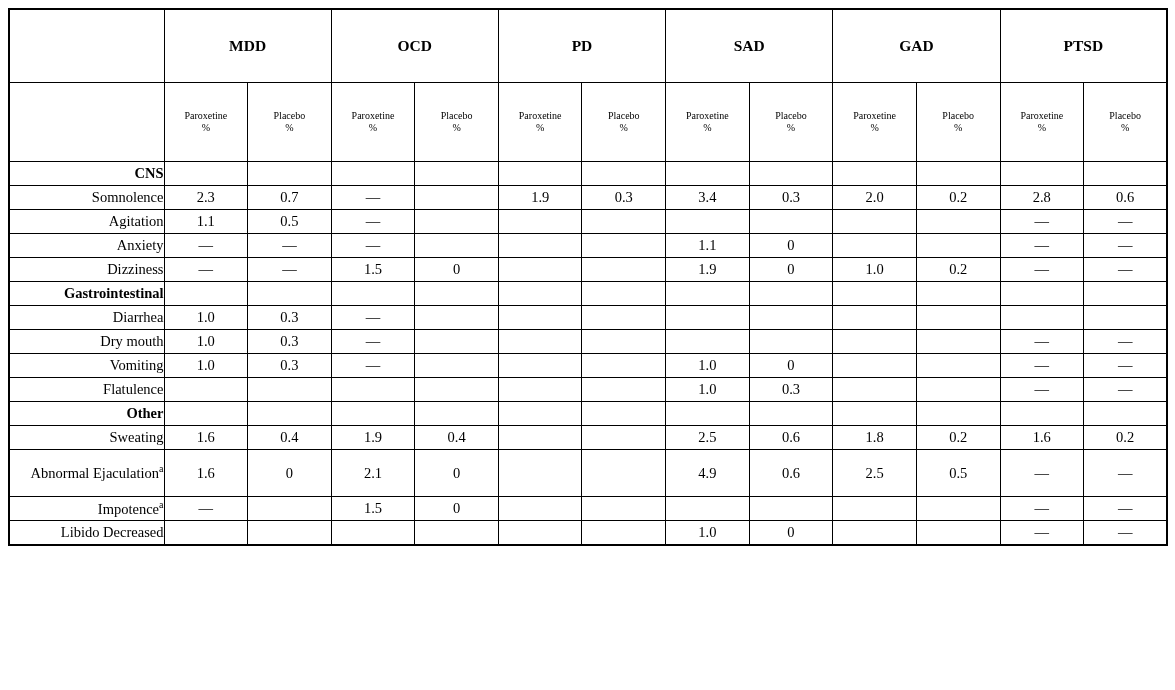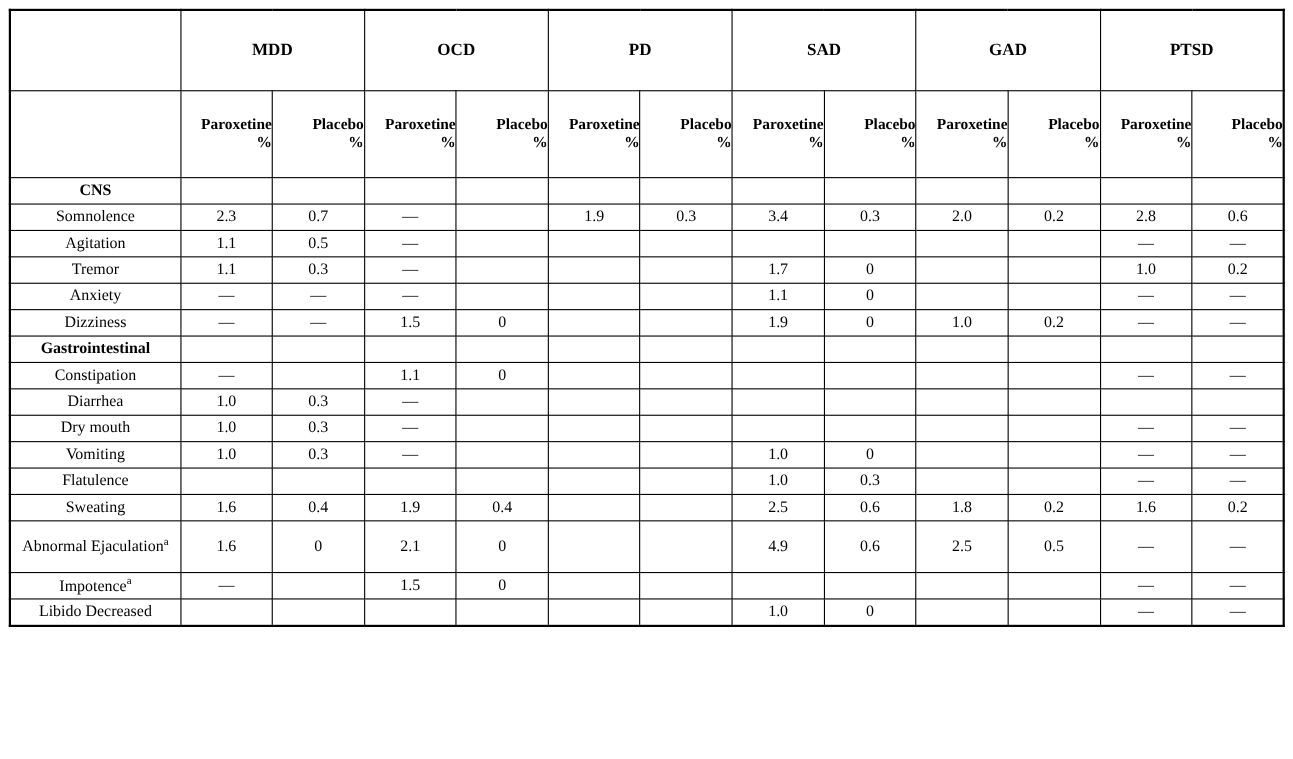--- a/index.html
+++ b/index.html
@@ -36,29 +36,29 @@
     border: 2px solid #000000;
   }
   .grp-head {
     text-align: center;
     font-weight: bold;
     height: 72px;
     font-size: 15.5px;
     border-bottom: 1px solid #000000;
   }
   .sub-head {
-    text-align: right;
-    font-weight: bold;
+    text-align: center;
+    font-weight: normal;
     height: 78px;
-    font-size: 14px;
+    font-size: 10px;
     line-height: 1.25;
     padding: 0 1px;
   }
   .row-label {
-    text-align: center;
+    text-align: right;
     padding-left: 3px;
     height: 23px;
     white-space: nowrap;
     font-size: 14.5px;
   }
   .row-label.section {
     font-weight: bold;
   }
   .val {
     text-align: center;
@@ -166,95 +166,65 @@
           <td class="val"></td>
           <td class="val"></td>
           <td class="val"></td>
           <td class="val"></td>
           <td class="val"></td>
           <td class="val"></td>
           <td class="val">—</td>
           <td class="val">—</td>
         </tr>
         <tr>
-          <td class="row-label">Tremor</td>
+          <td class="row-label">Anxiety</td>
+          <td class="val">—</td>
+          <td class="val">—</td>
+          <td class="val">—</td>
+          <td class="val"></td>
+          <td class="val"></td>
+          <td class="val"></td>
           <td class="val">1.1</td>
-          <td class="val">0.3</td>
-          <td class="val">—</td>
-          <td class="val"></td>
-          <td class="val"></td>
-          <td class="val"></td>
-          <td class="val">1.7</td>
-          <td class="val">0</td>
-          <td class="val"></td>
-          <td class="val"></td>
+          <td class="val">0</td>
+          <td class="val"></td>
+          <td class="val"></td>
+          <td class="val">—</td>
+          <td class="val">—</td>
+        </tr>
+        <tr>
+          <td class="row-label">Dizziness</td>
+          <td class="val">—</td>
+          <td class="val">—</td>
+          <td class="val">1.5</td>
+          <td class="val">0</td>
+          <td class="val"></td>
+          <td class="val"></td>
+          <td class="val">1.9</td>
+          <td class="val">0</td>
           <td class="val">1.0</td>
           <td class="val">0.2</td>
-        </tr>
-        <tr>
-          <td class="row-label">Anxiety</td>
-          <td class="val">—</td>
-          <td class="val">—</td>
-          <td class="val">—</td>
-          <td class="val"></td>
-          <td class="val"></td>
-          <td class="val"></td>
-          <td class="val">1.1</td>
-          <td class="val">0</td>
-          <td class="val"></td>
-          <td class="val"></td>
-          <td class="val">—</td>
-          <td class="val">—</td>
-        </tr>
-        <tr>
-          <td class="row-label">Dizziness</td>
-          <td class="val">—</td>
-          <td class="val">—</td>
-          <td class="val">1.5</td>
-          <td class="val">0</td>
-          <td class="val"></td>
-          <td class="val"></td>
-          <td class="val">1.9</td>
-          <td class="val">0</td>
-          <td class="val">1.0</td>
-          <td class="val">0.2</td>
           <td class="val">—</td>
           <td class="val">—</td>
         </tr>
         <tr>
           <td class="row-label section">Gastrointestinal</td>
           <td class="val"></td>
           <td class="val"></td>
           <td class="val"></td>
           <td class="val"></td>
           <td class="val"></td>
           <td class="val"></td>
           <td class="val"></td>
           <td class="val"></td>
           <td class="val"></td>
           <td class="val"></td>
           <td class="val"></td>
           <td class="val"></td>
         </tr>
         <tr>
-          <td class="row-label">Constipation</td>
-          <td class="val">—</td>
-          <td class="val"></td>
-          <td class="val">1.1</td>
-          <td class="val">0</td>
-          <td class="val"></td>
-          <td class="val"></td>
-          <td class="val"></td>
-          <td class="val"></td>
-          <td class="val"></td>
-          <td class="val"></td>
-          <td class="val">—</td>
-          <td class="val">—</td>
-        </tr>
-        <tr>
           <td class="row-label">Diarrhea</td>
           <td class="val">1.0</td>
           <td class="val">0.3</td>
           <td class="val">—</td>
           <td class="val"></td>
           <td class="val"></td>
           <td class="val"></td>
           <td class="val"></td>
           <td class="val"></td>
           <td class="val"></td>
@@ -299,20 +269,35 @@
           <td class="val"></td>
           <td class="val"></td>
           <td class="val"></td>
           <td class="val"></td>
           <td class="val">1.0</td>
           <td class="val">0.3</td>
           <td class="val"></td>
           <td class="val"></td>
           <td class="val">—</td>
           <td class="val">—</td>
+        </tr>
+        <tr>
+          <td class="row-label section">Other</td>
+          <td class="val"></td>
+          <td class="val"></td>
+          <td class="val"></td>
+          <td class="val"></td>
+          <td class="val"></td>
+          <td class="val"></td>
+          <td class="val"></td>
+          <td class="val"></td>
+          <td class="val"></td>
+          <td class="val"></td>
+          <td class="val"></td>
+          <td class="val"></td>
         </tr>
         <tr>
           <td class="row-label">Sweating</td>
           <td class="val">1.6</td>
           <td class="val">0.4</td>
           <td class="val">1.9</td>
           <td class="val">0.4</td>
           <td class="val"></td>
           <td class="val"></td>
           <td class="val">2.5</td>

